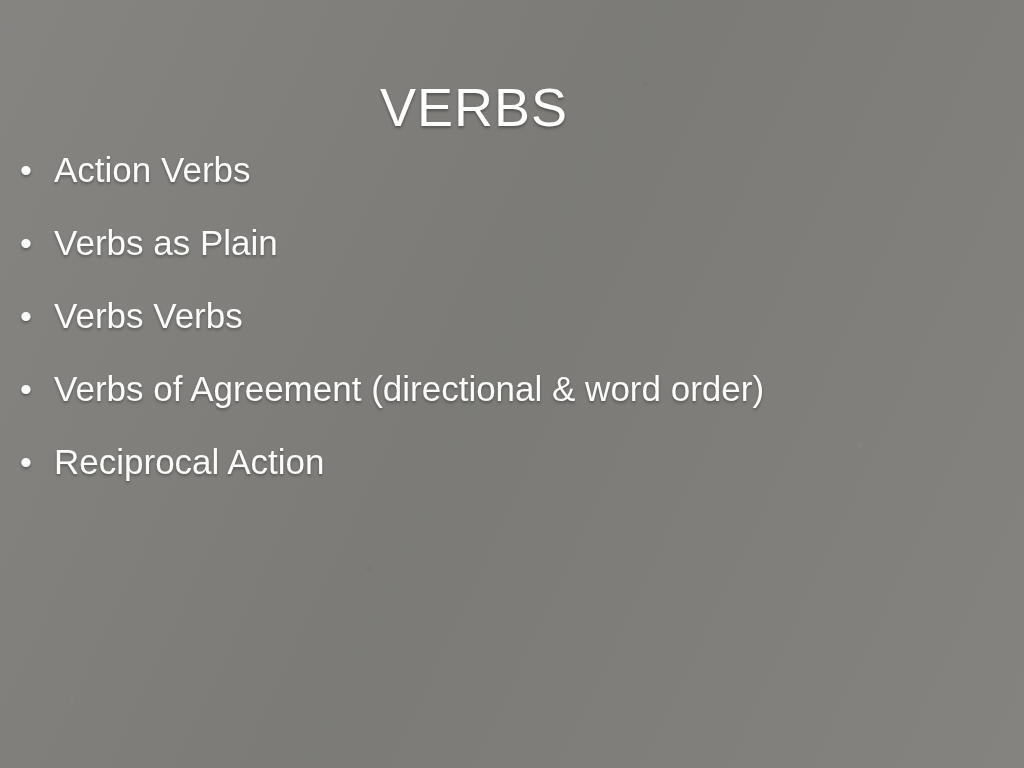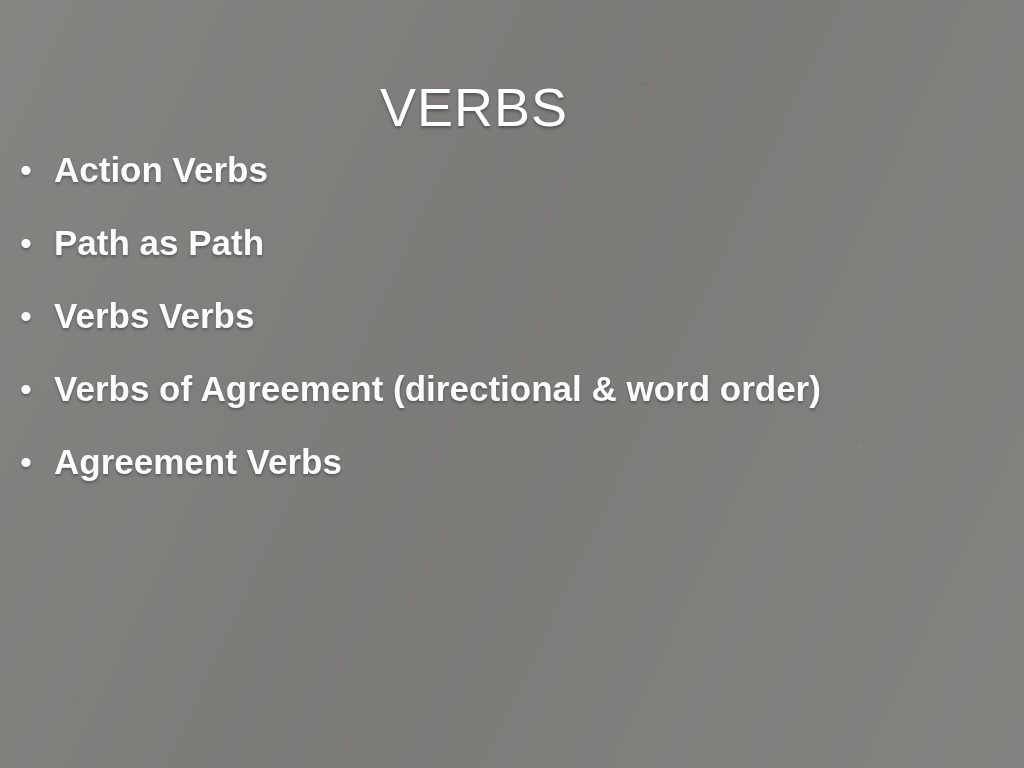--- a/index.html
+++ b/index.html
@@ -61,52 +61,51 @@
   .bullet-dot {
     flex: 0 0 auto;
     width: 34px;
     font-size: 34px;
     line-height: 44px;
     text-align: left;
   }
   .bullet-text {
     flex: 1 1 auto;
     white-space: nowrap;
-    font-weight: bold;
   }
 </style>
 </head>
 <body>
 
 <div class="slide">
 
   <h1 class="slide-title">VERBS</h1>
 
   <ul class="bullet-list">
 
     <li class="bullet-item">
       <span class="bullet-dot">•</span>
       <span class="bullet-text">Action Verbs</span>
     </li>
 
     <li class="bullet-item">
       <span class="bullet-dot">•</span>
-      <span class="bullet-text">Path as Path</span>
+      <span class="bullet-text">Verbs as Plain</span>
     </li>
 
     <li class="bullet-item">
       <span class="bullet-dot">•</span>
       <span class="bullet-text">Verbs Verbs</span>
     </li>
 
     <li class="bullet-item">
       <span class="bullet-dot">•</span>
       <span class="bullet-text">Verbs of Agreement (directional &amp; word order)</span>
     </li>
 
     <li class="bullet-item">
       <span class="bullet-dot">•</span>
-      <span class="bullet-text">Agreement Verbs</span>
+      <span class="bullet-text">Reciprocal Action</span>
     </li>
 
   </ul>
 
 </div>
 
 </body></html>

